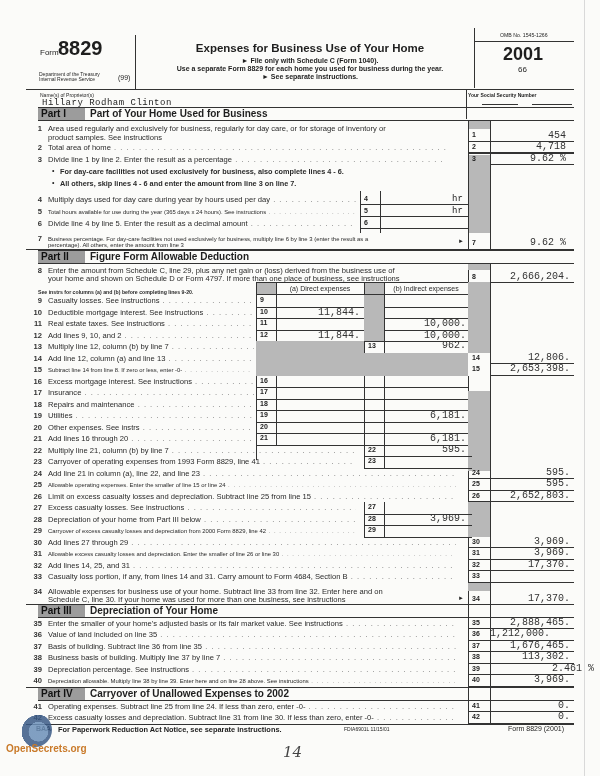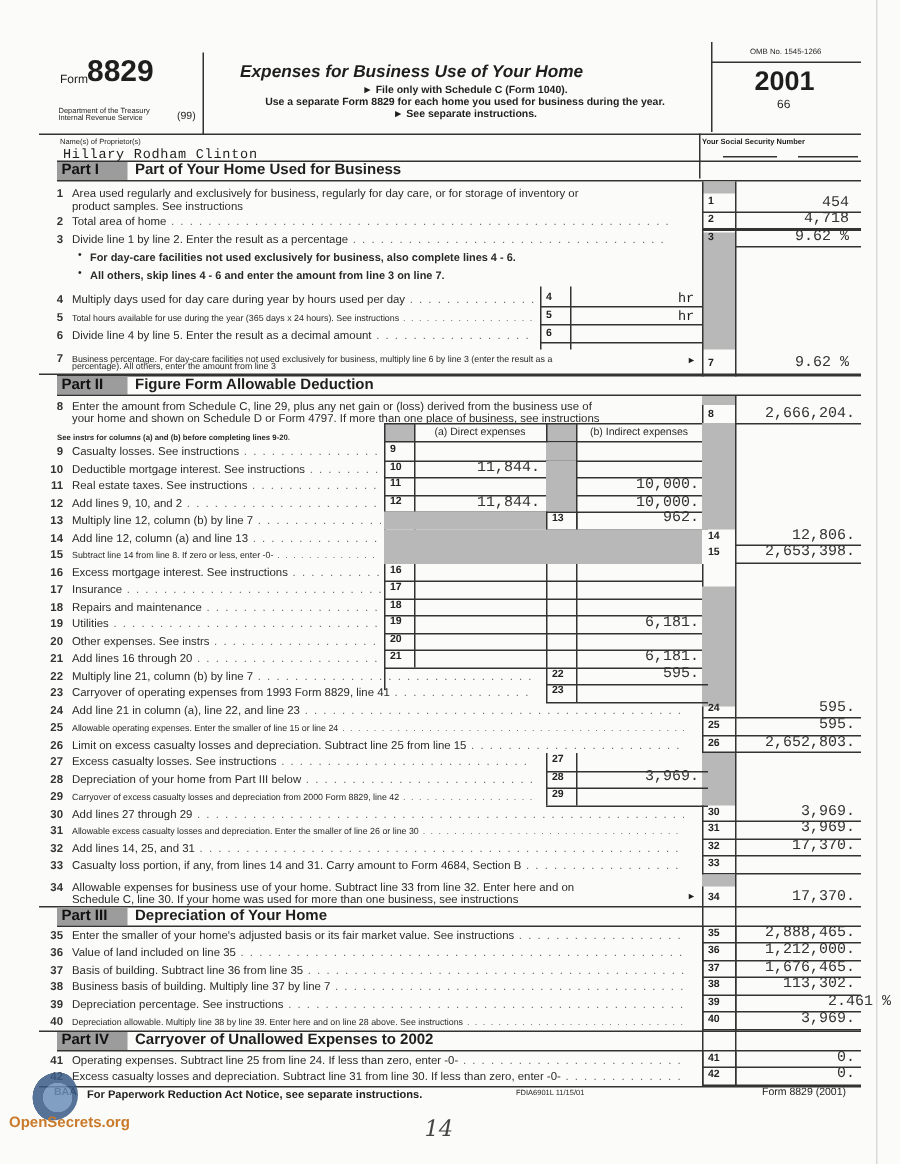--- a/index.html
+++ b/index.html
@@ -22,21 +22,21 @@
 </head>
 <body>
 
 <div id="page">
     <div class="abs" style="left: 40px; top: 48px; font-size: 8px;">Form</div>
     <div class="abs" style="left: 58px; top: 37px; font-size: 20px; font-weight: bold;">8829</div>
     <div class="abs" style="left: 39px; top: 71px; font-size: 5px;">Department of the Treasury</div>
     <div class="abs" style="left: 39px; top: 76px; font-size: 5px;">Internal Revenue Service</div>
     <div class="abs" style="left: 118px; top: 74px; font-size: 7px;">(99)</div>
     <div class="vline" style="left: 135px; top: 35px; height: 55px;"></div>
-    <div class="abs" style="left: 160px; top: 42px; font-size: 11.5px; font-weight: bold; width: 300px; text-align: left; font-style: italic;">Expenses for Business Use of Your Home</div>
+    <div class="abs" style="left: 160px; top: 42px; font-size: 11.5px; font-weight: bold; width: 300px; text-align: center;">Expenses for Business Use of Your Home</div>
     <div class="abs" style="left: 160px; top: 57px; font-size: 7px; font-weight: bold; width: 300px; text-align: center;">► File only with Schedule C (Form 1040).</div>
     <div class="abs" style="left: 145px; top: 65px; font-size: 7px; font-weight: bold; width: 330px; text-align: center;">Use a separate Form 8829 for each home you used for business during the year.</div>
     <div class="abs" style="left: 160px; top: 73px; font-size: 7px; font-weight: bold; width: 300px; text-align: center;">► See separate instructions.</div>
     <div class="vline" style="left: 474px; top: 28px; height: 60px;"></div>
     <div class="abs" style="left: 500px; top: 32px; font-size: 5.2px;">OMB No. 1545-1266</div>
     <div class="hline" style="left: 474px; top: 41px; width: 100px; height: 1px;"></div>
     <div class="abs" style="left: 503px; top: 44px; font-size: 18px; font-weight: bold;">2001</div>
     <div class="abs" style="left: 518px; top: 65px; font-size: 8px;">66</div>
     <div class="hline" style="left: 26px; top: 89px; width: 548px; height: 1px;"></div>
     <div class="abs" style="left: 40px; top: 92px; font-size: 5px;">Name(s) of Proprietor(s)</div>
@@ -254,21 +254,21 @@
     <div class="hline" style="left: 26px; top: 603.5px; width: 548px; height: 1px;"></div>
     <div class="parttag" style="left: 38px; top: 604.5px; width: 47px;">Part III</div>
     <div class="parthdr" style="left: 90px; top: 604.5px;">Depreciation of Your Home</div>
     <div class="hline" style="left: 38px; top: 616.5px; width: 536px; height: 1px;"></div>
     <div class="lbl" style="left: 26px; top: 618.5px; width: 430px;"><span class="num" style="font-size: 7.6px;">35</span><span>Enter the smaller of your home's adjusted basis or its fair market value. See instructions</span><span class="dots"> . . . . . . . . . . . . . . . . . . . . . . . . . . . . . . . . . . . . . . . . . . . . . . . . . . . . . . . . . . . .</span></div>
     <div class="boxnum" style="left: 468px; top: 618.5px;">35</div>
     <div class="val" style="left: 470px; top: 617.5px; width: 100px;">2,888,465.</div>
     <div class="hline" style="left: 468px; top: 628px; width: 106px; height: 1px;"></div>
     <div class="lbl" style="left: 26px; top: 630px; width: 430px;"><span class="num" style="font-size: 7.6px;">36</span><span>Value of land included on line 35</span><span class="dots"> . . . . . . . . . . . . . . . . . . . . . . . . . . . . . . . . . . . . . . . . . . . . . . . . . . . . . . . . . . . .</span></div>
     <div class="boxnum" style="left: 468px; top: 630px;">36</div>
-    <div class="val" style="left: 470px; top: 629px; width: 100px;">1,212,000.</div>
+    <div class="val" style="left: 470px; top: 629px; width: 100px; text-align: center;">1,212,000.</div>
     <div class="hline" style="left: 468px; top: 639.5px; width: 106px; height: 1px;"></div>
     <div class="lbl" style="left: 26px; top: 641.5px; width: 430px;"><span class="num" style="font-size: 7.6px;">37</span><span>Basis of building. Subtract line 36 from line 35</span><span class="dots"> . . . . . . . . . . . . . . . . . . . . . . . . . . . . . . . . . . . . . . . . . . . . . . . . . . . . . . . . . . . .</span></div>
     <div class="boxnum" style="left: 468px; top: 641.5px;">37</div>
     <div class="val" style="left: 470px; top: 640.5px; width: 100px;">1,676,465.</div>
     <div class="hline" style="left: 468px; top: 651px; width: 106px; height: 1px;"></div>
     <div class="lbl" style="left: 26px; top: 653px; width: 430px;"><span class="num" style="font-size: 7.6px;">38</span><span>Business basis of building. Multiply line 37 by line 7</span><span class="dots"> . . . . . . . . . . . . . . . . . . . . . . . . . . . . . . . . . . . . . . . . . . . . . . . . . . . . . . . . . . . .</span></div>
     <div class="boxnum" style="left: 468px; top: 653px;">38</div>
     <div class="val" style="left: 470px; top: 652px; width: 100px;">113,302.</div>
     <div class="hline" style="left: 468px; top: 662.5px; width: 106px; height: 1px;"></div>
     <div class="lbl" style="left: 26px; top: 664.5px; width: 430px;"><span class="num" style="font-size: 7.6px;">39</span><span>Depreciation percentage. See instructions</span><span class="dots"> . . . . . . . . . . . . . . . . . . . . . . . . . . . . . . . . . . . . . . . . . . . . . . . . . . . . . . . . . . . .</span></div>

